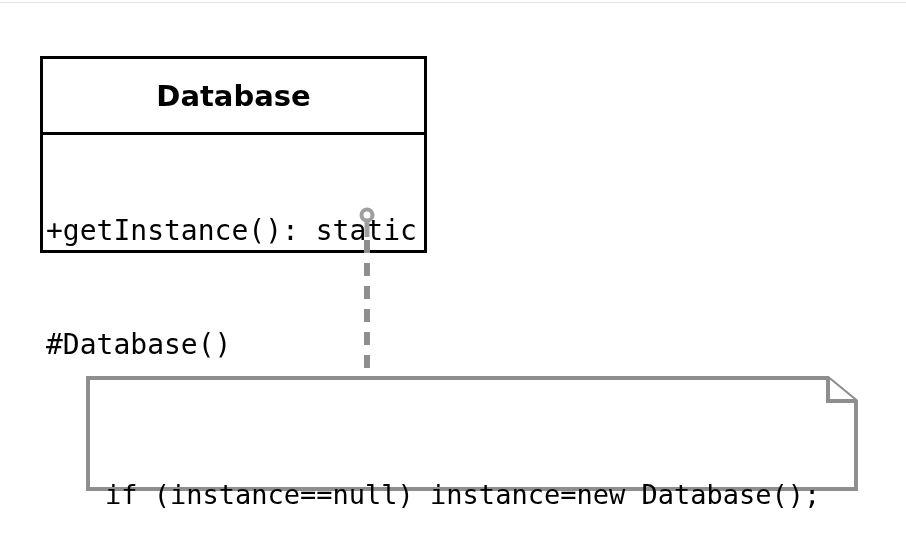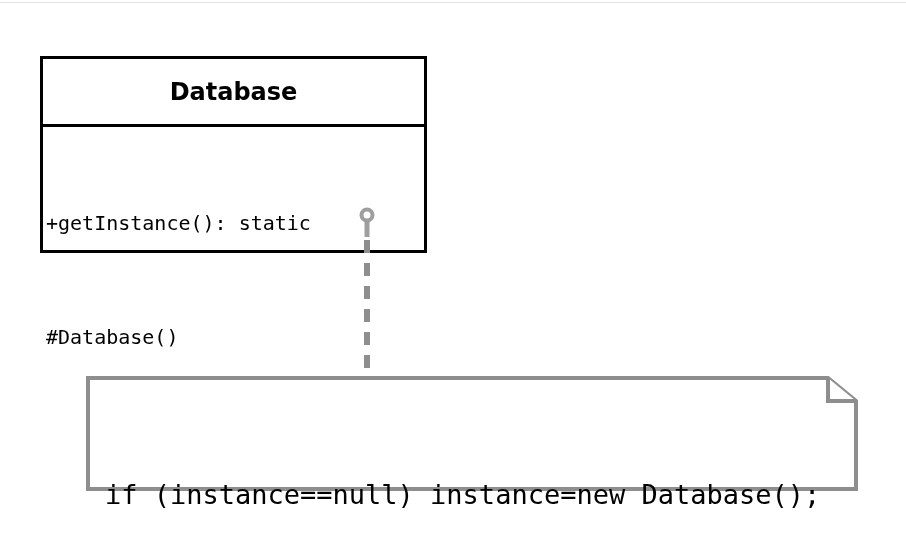--- a/index.html
+++ b/index.html
@@ -28,43 +28,43 @@
 
   
   .uml-class {
     position: absolute; left: 40px; top: 56px;
     width: 387px; height: 197px;
     border: 3px solid var(--class-border);
     background: var(--bg);
     z-index: 1;
   }
   .uml-title {
-    height: 68px;
+    height: 76px;
     border-bottom: 3px solid var(--class-border);
     display: flex; align-items: center; justify-content: center;
-    font-weight: bold; font-size: 24px;
+    font-weight: bold; font-size: 29px;
     font-family: "DejaVu Sans", sans-serif;
   }
   .uml-attrs {
     height: 47px;
     border-bottom: 3px solid var(--class-border);
     display: flex; align-items: flex-end;
     padding: 0 3px 1px 3px;
     font-family: "DejaVu Sans Mono", monospace;
     font-size: 28px; line-height: 1.05;
     white-space: pre;
   }
   .static-underline {
     display: inline-block;
     border-bottom: 3px solid var(--class-border);
   }
   .uml-methods {
     padding: 1px 3px;
     font-family: "DejaVu Sans Mono", monospace;
-    font-size: 20px; line-height: 38px;
+    font-size: 28px; line-height: 38px;
     white-space: pre;
   }
 
   
   .overlay {
     position: absolute; left: 0; top: 0;
     width: 906px; height: 536px;
     z-index: 2; pointer-events: none;
   }
   .anchor-dash { stroke: var(--note-border); stroke-width: 6; stroke-dasharray: 13 10; fill: none; }

